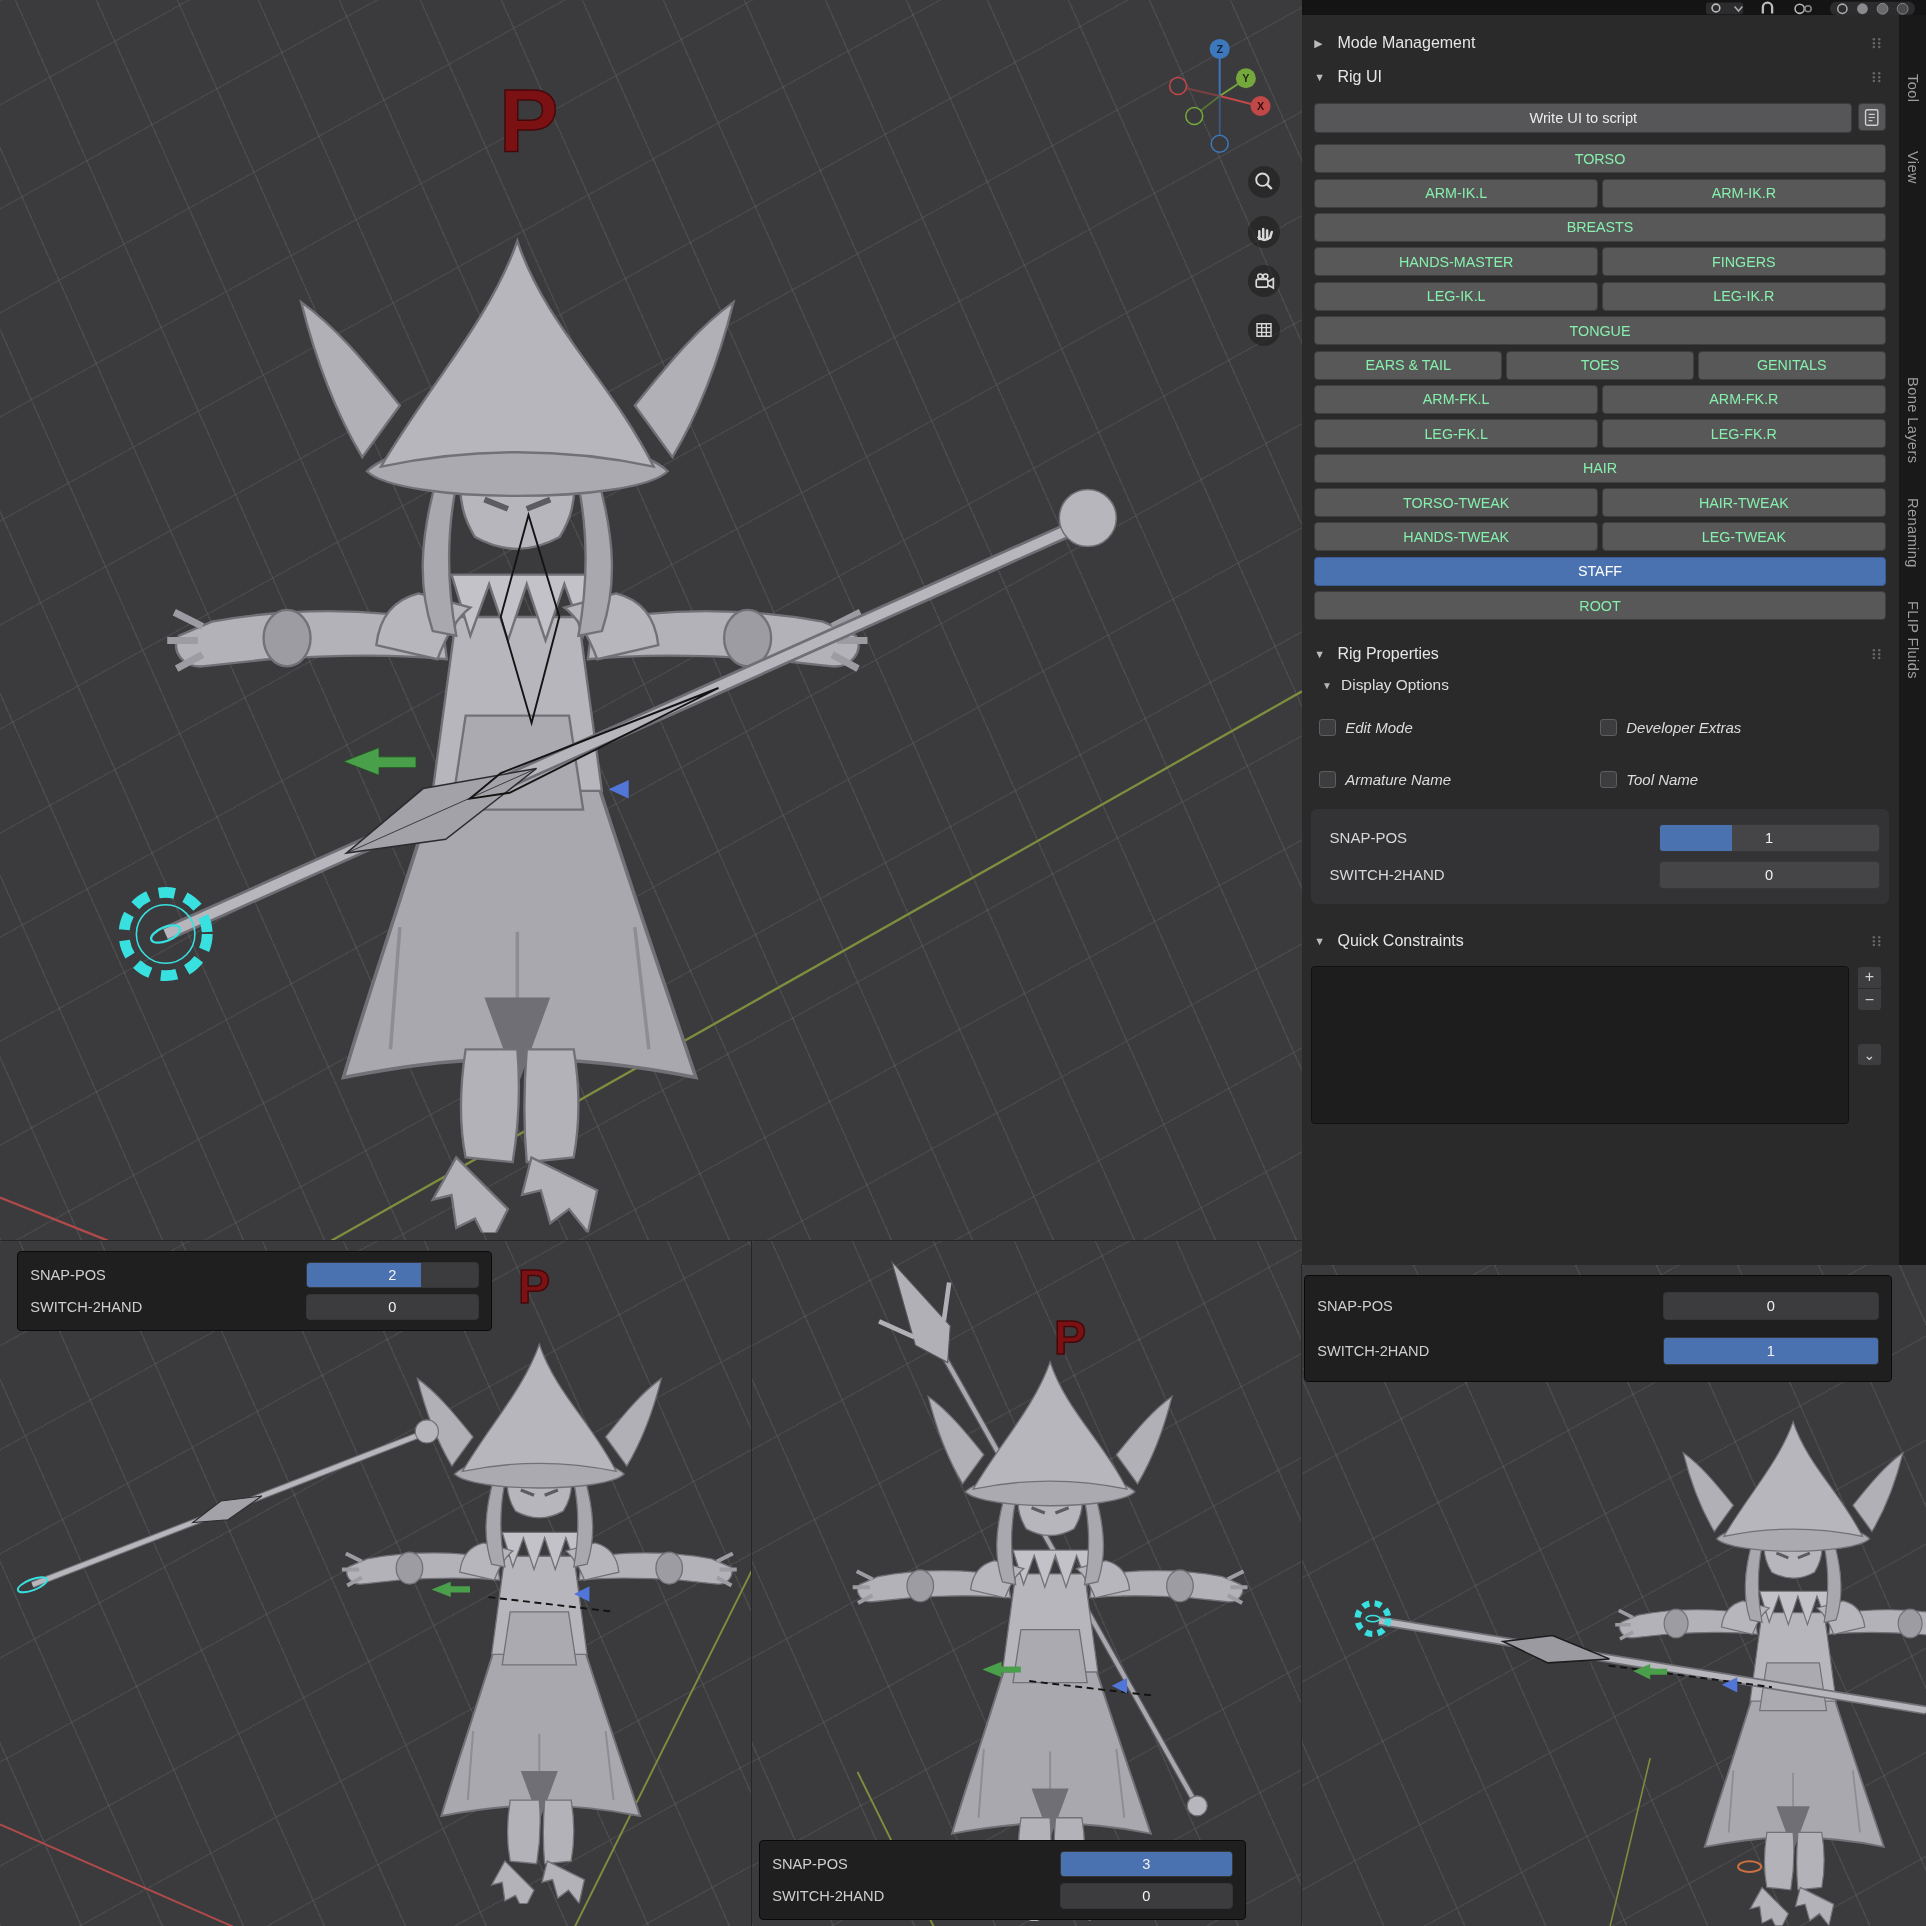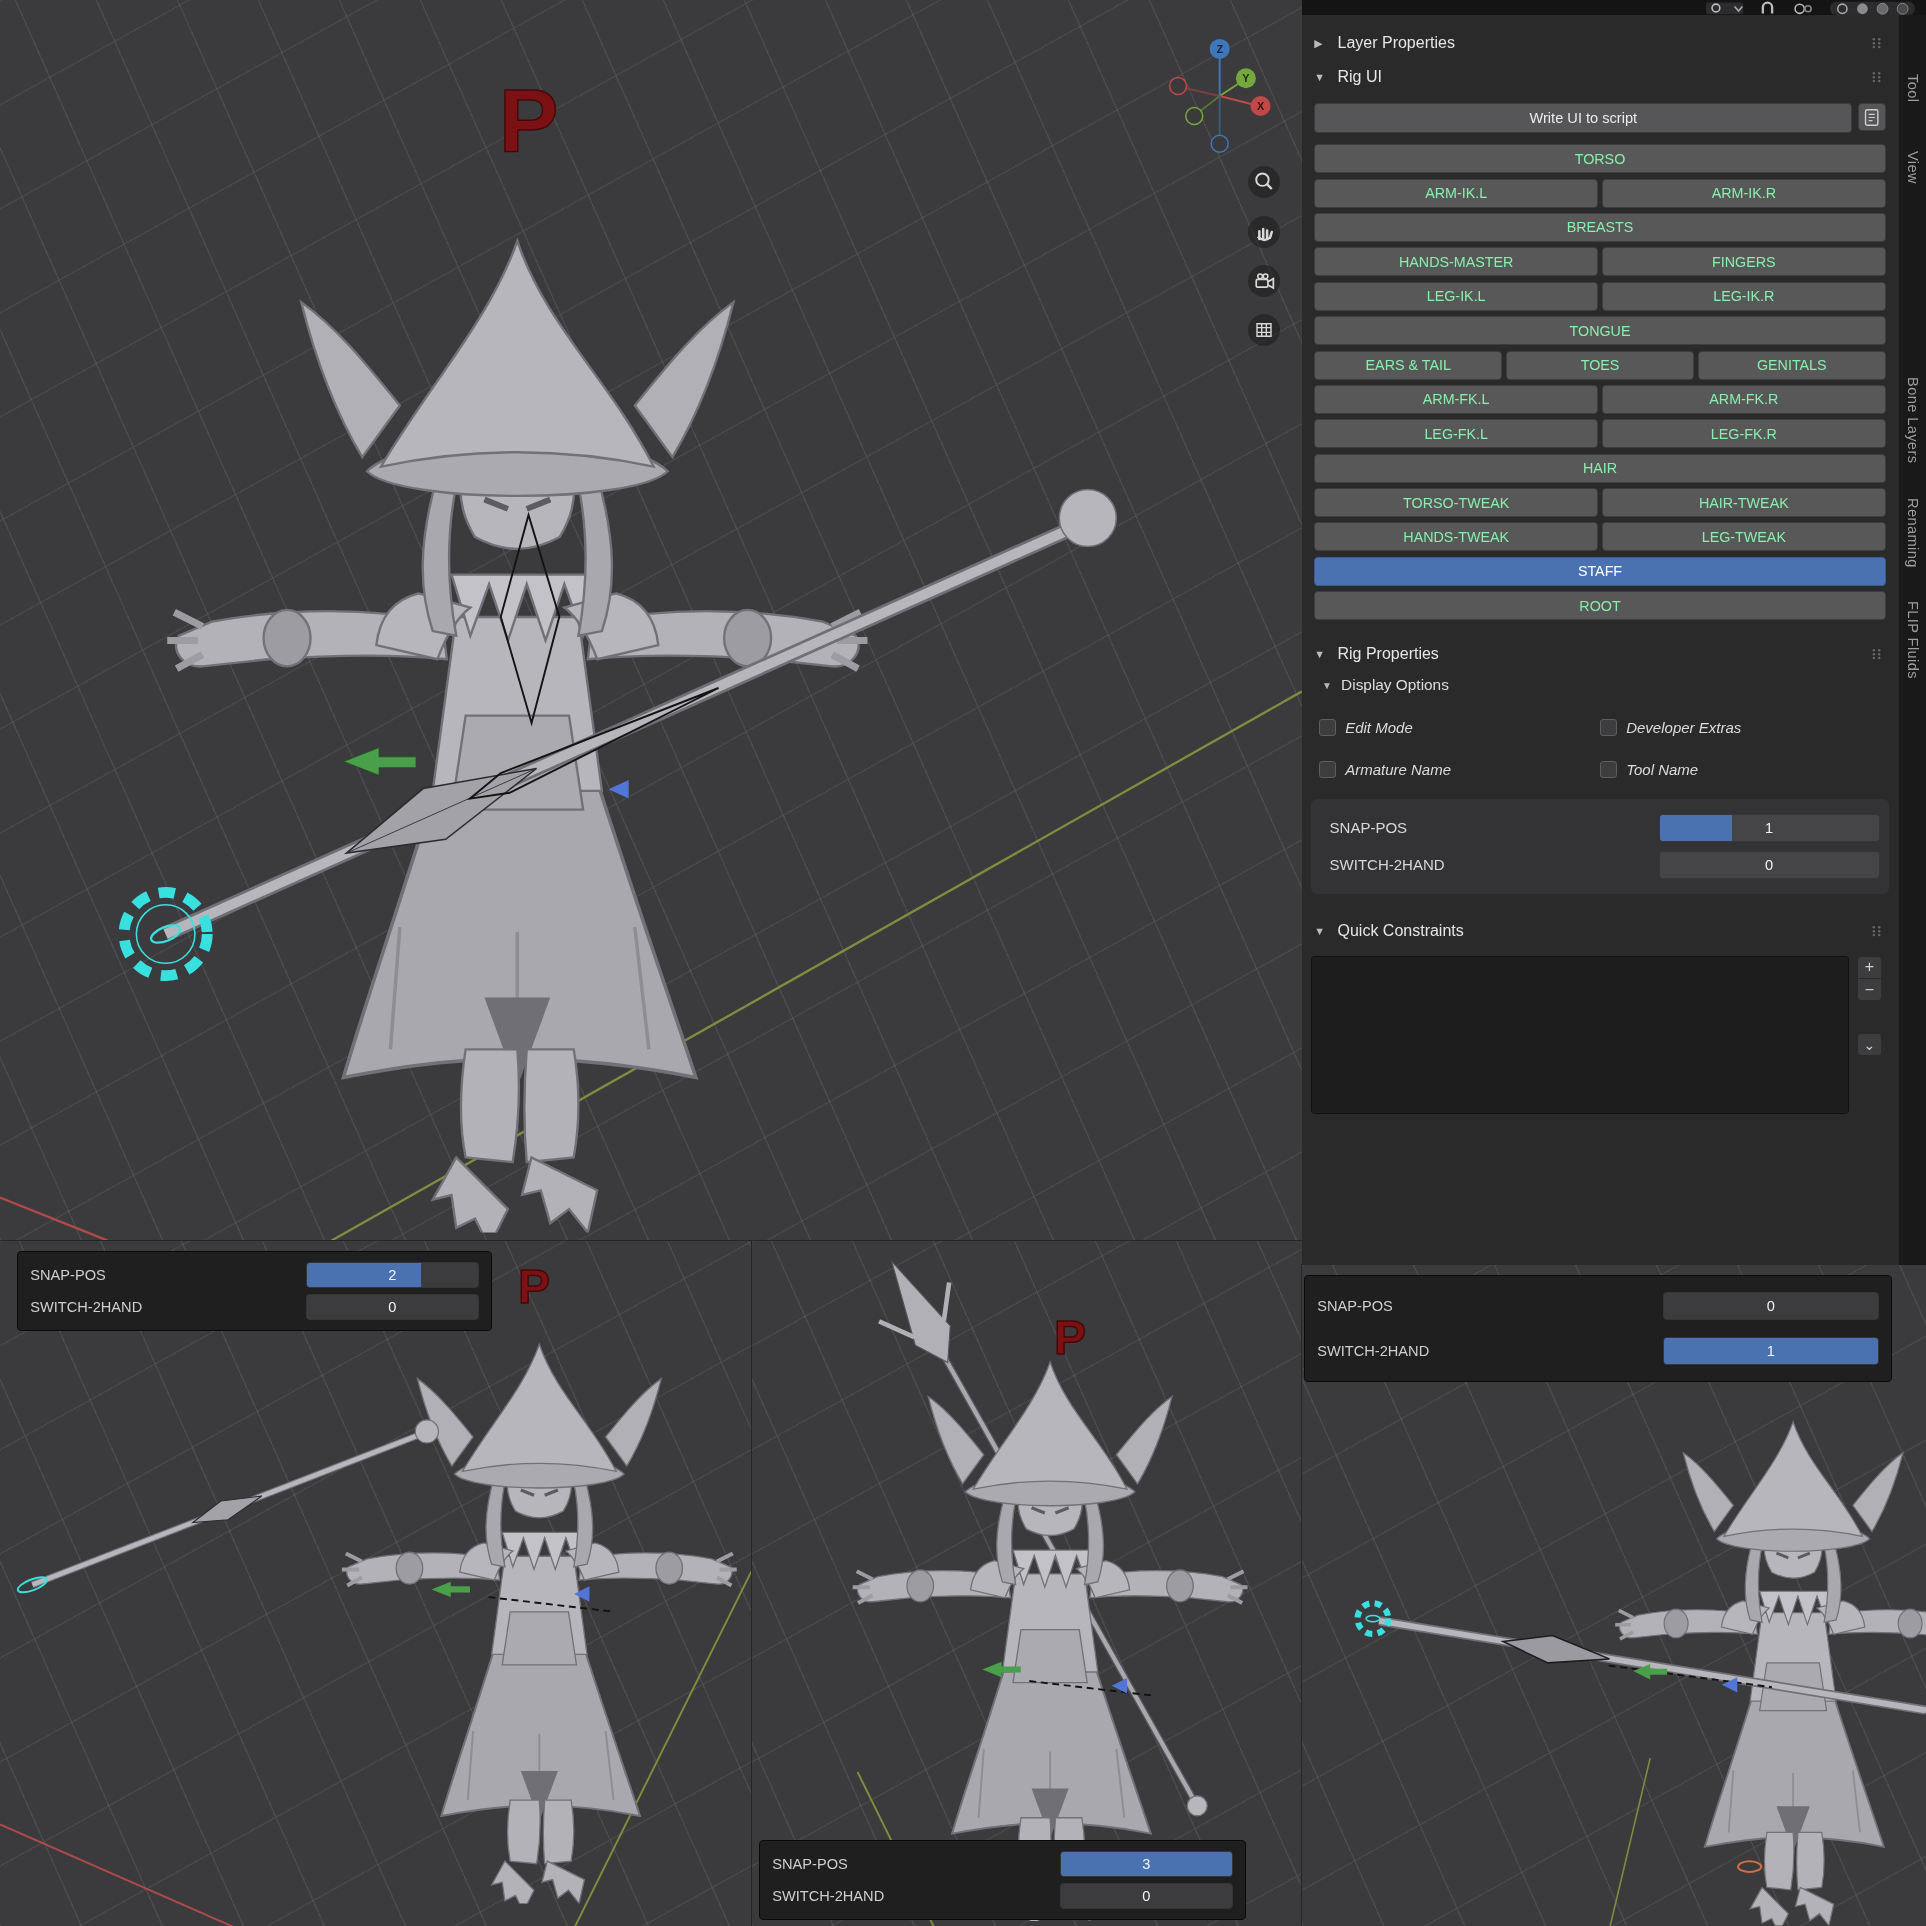--- a/index.html
+++ b/index.html
@@ -308,21 +308,21 @@
       <circle cx="68" cy="10" r="7" fill="#6a6a6e" stroke="#999"></circle>
       <circle cx="94" cy="10" r="7" fill="#4a4a4e" stroke="#999"></circle>
     </svg>
   </div>
 
   <div id="sidebar">
     <div style="height:15.4px;"></div>
 
     <div class="phead" style="margin-top:10.8px;">
       <span class="arrow">▶</span>
-      <span>Layer Properties</span>
+      <span>Mode Management</span>
       <svg class="grip" width="15.4" height="12.3" viewBox="0 0 20 16">
         <g fill="#777">
             <circle cx="5" cy="3" r="1.6"></circle>
             <circle cx="12" cy="3" r="1.6"></circle>
             <circle cx="5" cy="8" r="1.6"></circle>
             <circle cx="12" cy="8" r="1.6"></circle>
             <circle cx="5" cy="13" r="1.6"></circle>
             <circle cx="12" cy="13" r="1.6"></circle>
           </g>
       </svg>
@@ -429,21 +429,21 @@
     <div class="cbrow" style="margin-top:12.3px;">
       <div class="cbitem">
         <span class="checkbox"></span>
         <span>Edit Mode</span>
       </div>
       <div class="cbitem">
         <span class="checkbox"></span>
         <span>Developer Extras</span>
       </div>
     </div>
-    <div class="cbrow" style="margin-top:11px;">
+    <div class="cbrow" style="margin-top:21px;">
       <div class="cbitem">
         <span class="checkbox"></span>
         <span>Armature Name</span>
       </div>
       <div class="cbitem">
         <span class="checkbox"></span>
         <span>Tool Name</span>
       </div>
     </div>
 

